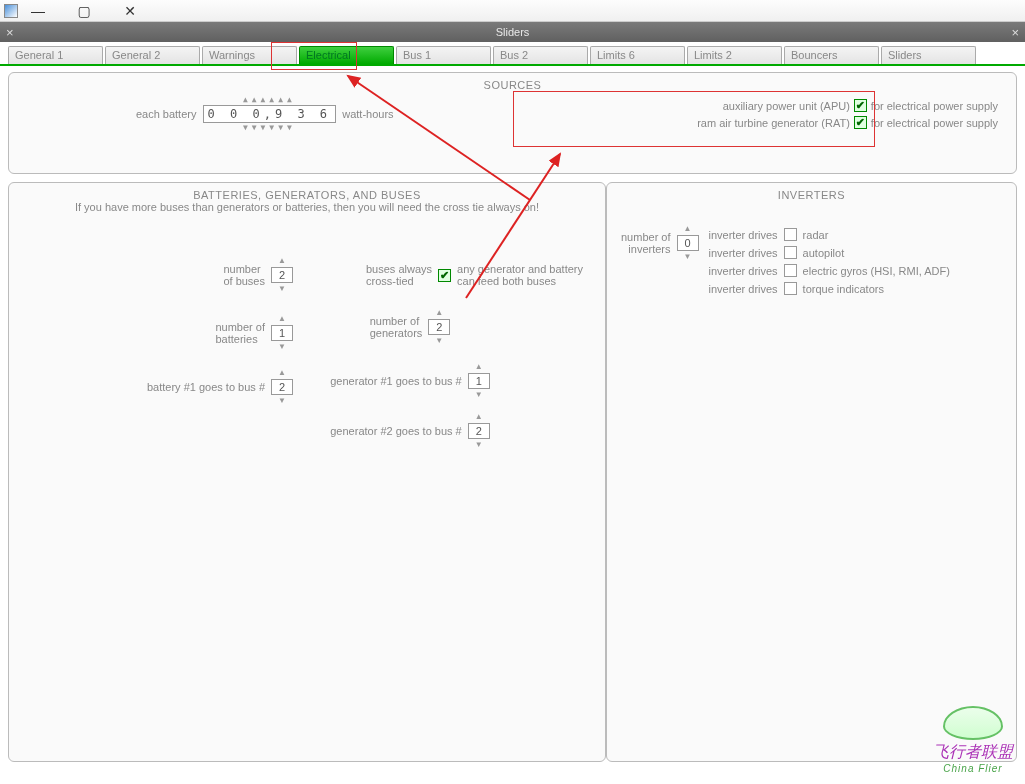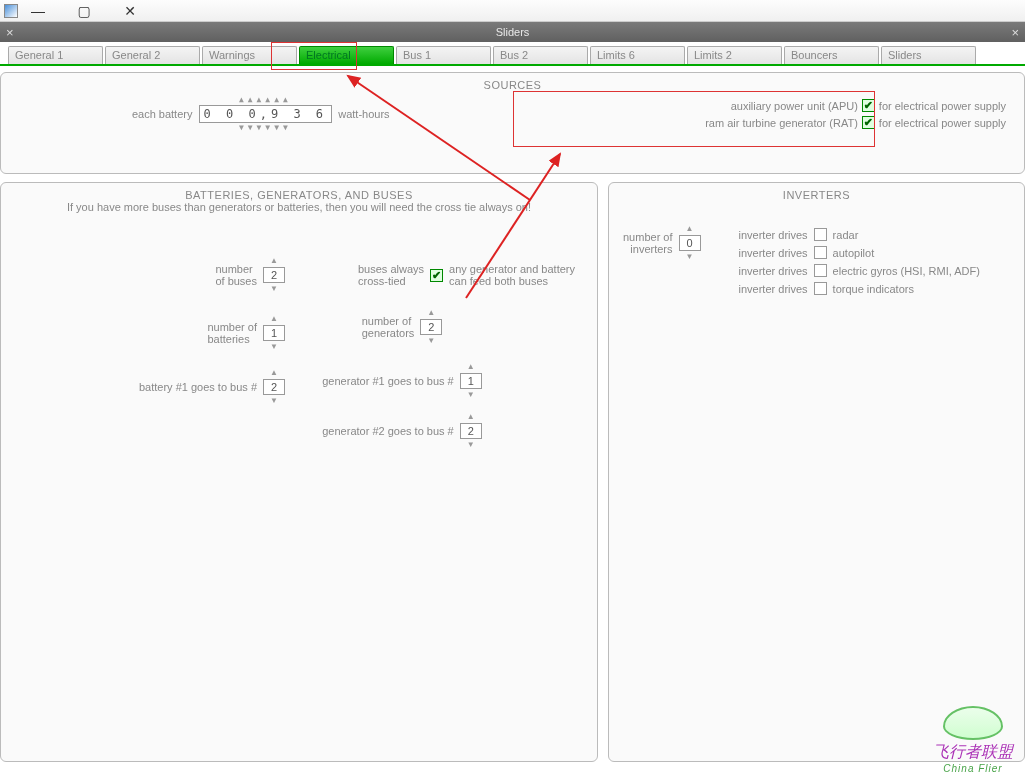--- a/index.html
+++ b/index.html
@@ -68,21 +68,21 @@
     background: linear-gradient(to bottom,#3fcf3f,#0a0);
     color: #072;
     border-color: #080;
   }
   .tab-highlight {
     position:absolute;
     border: 1px solid #d33;
     pointer-events:none;
   }
   .content {
-    padding: 6px 0;
+    padding: 6px 8px;
   }
   .panel {
     border: 1px solid #bbb;
     border-radius: 6px;
     background: #fafafa;
     padding: 6px 8px 10px 8px;
     color: #888;
     position:relative;
   }
   .panel-title {
@@ -119,21 +119,21 @@
     pointer-events:none;
   }
   .src-line { display:flex; justify-content:flex-end; align-items:center; gap:4px; padding:2px 10px; color:#888;}
   .chk {
     width:13px; height:13px; border:1px solid #080;
     display:inline-flex; align-items:center; justify-content:center;
     background:#dfffe0; color:#060; font-size:11px; font-weight:bold;
     line-height:11px;
   }
   .chk.empty { background:#fff; color:transparent; border-color:#999;}
-  .two-col { display:flex; gap:10px; margin-top:8px;}
+  .two-col { display:flex; margin-top:8px;}
   .left-panel { flex: 0 0 598px; }
   .right-panel { flex: 1; }
   .subtitle { text-align:center; color:#888; margin: 2px 0 8px 0; font-size:11px;}
   .field-row { display:flex; align-items:center; justify-content:flex-end; gap:6px; margin:10px 0; }
   .field-label { color:#888; line-height:12px;}
   .stepper {
     position:relative; display:inline-block;
   }
   .stepper input {
     width: 22px; height:16px; border:1px solid #999; text-align:center;
@@ -308,21 +308,21 @@
       <div style="display:flex; align-items:flex-start; gap:10px; margin-top:30px; padding-left:6px;">
         <div style="display:flex; align-items:center; gap:6px;">
           <span class="field-label" style="white-space:pre; text-align:right;">number of
 inverters</span>
           <span class="stepper">
             <span class="step-up">▲</span>
             <input value="0" style="">
             <span class="step-down">▼</span>
           </span>
         </div>
-        <div id="inv-list" style="margin-top:-8px;margin-left:28px;">
+        <div id="inv-list" style="margin-top:-8px;">
             <div class="inv-row">
               <span>inverter drives</span>
               <span class="chk empty"></span>
               <span>radar</span>
             </div>
             <div class="inv-row">
               <span>inverter drives</span>
               <span class="chk empty"></span>
               <span>autopilot</span>
             </div>

